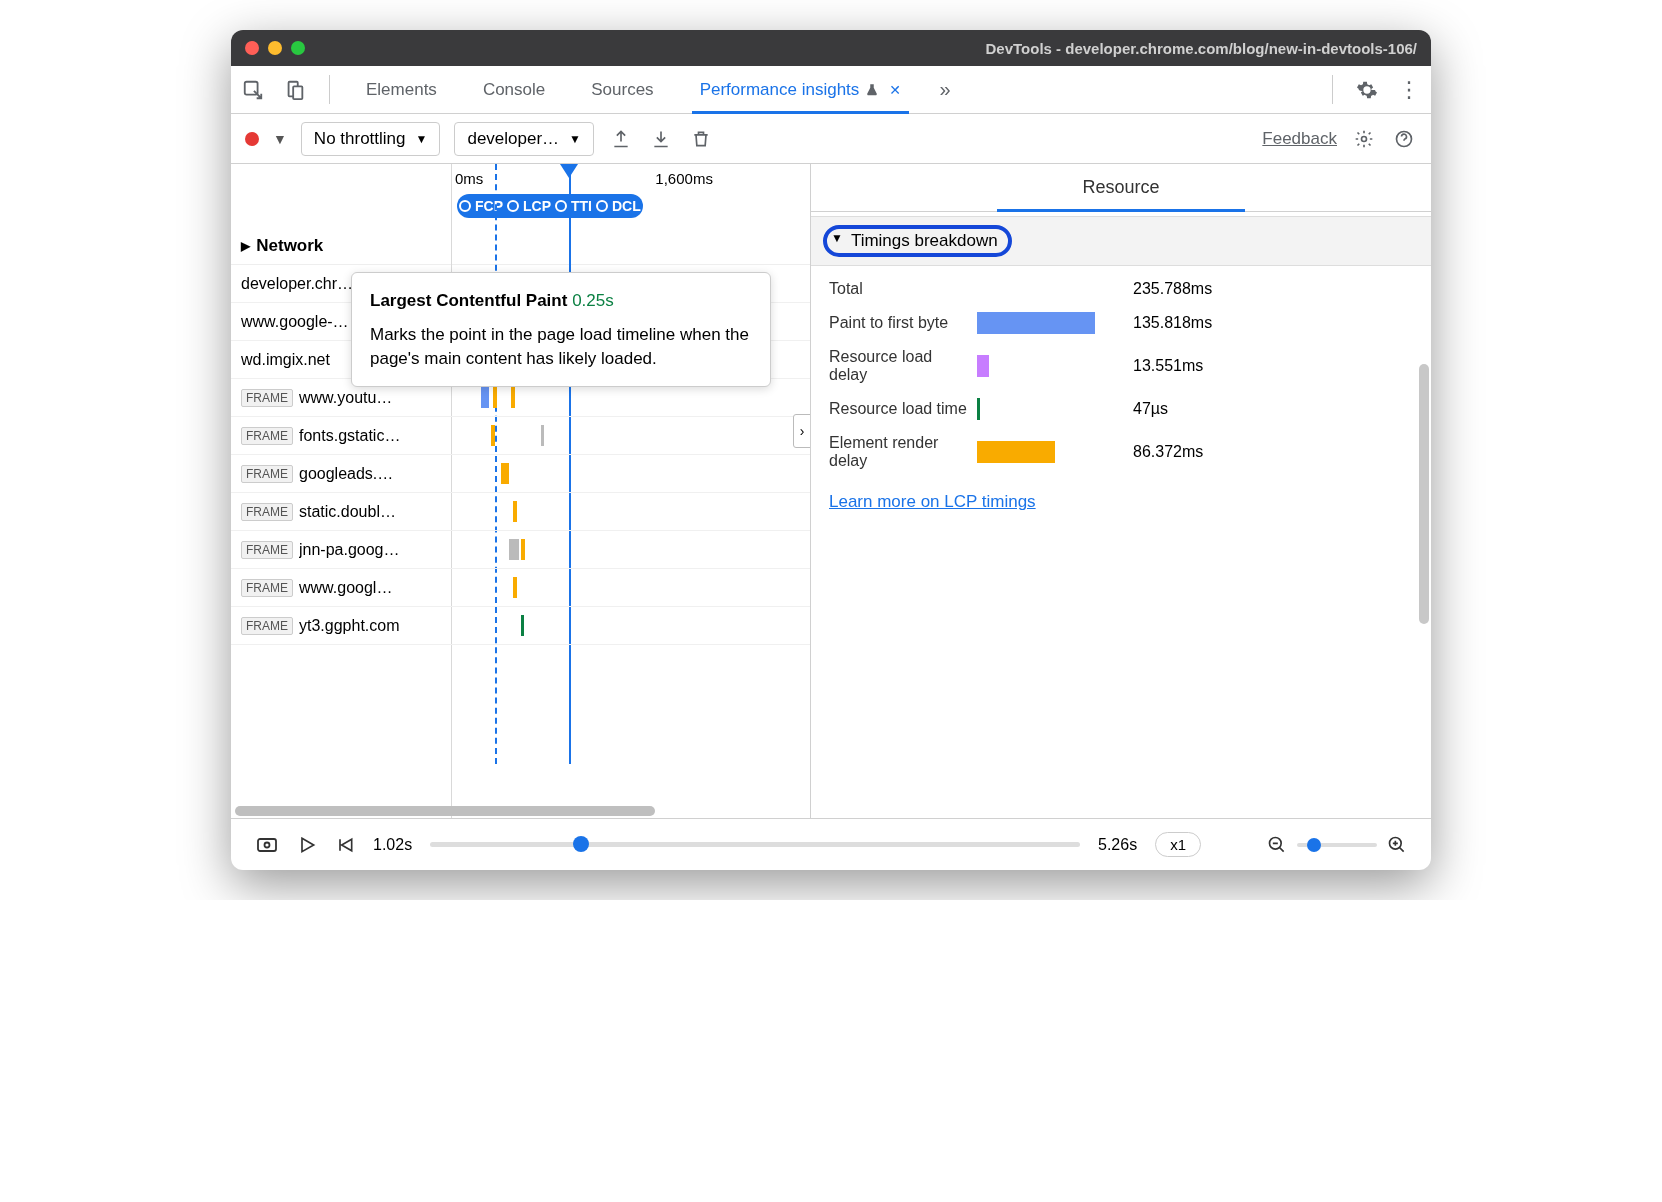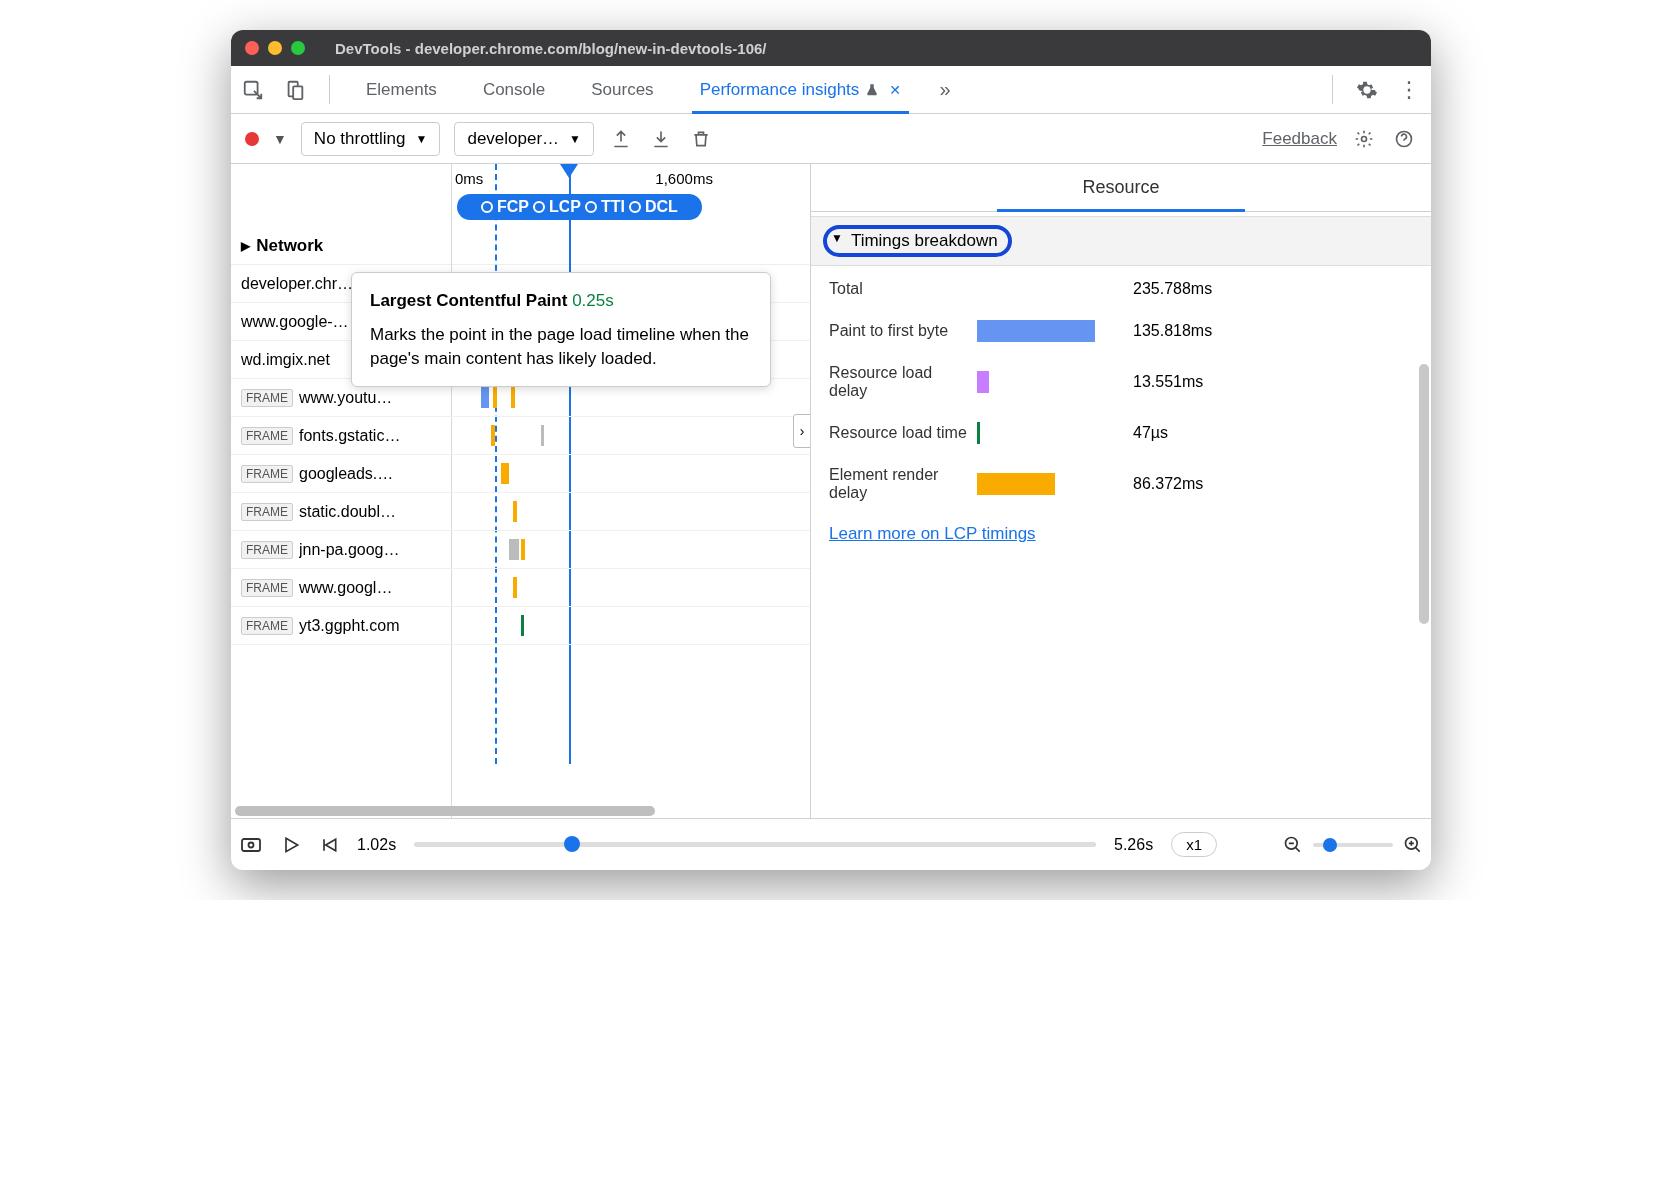--- a/index.html
+++ b/index.html
@@ -2,21 +2,21 @@
 <html><head>
 <meta charset="utf-8">
 <style>
 * { box-sizing: border-box; margin: 0; padding: 0; }
 body { font-family: -apple-system, "Helvetica Neue", Arial, sans-serif; background: #fff; }
 .window { width: 1200px; height: 840px; margin: 30px auto; border-radius: 12px; overflow: hidden; box-shadow: 0 15px 50px rgba(0,0,0,0.4); background: #fff; display: flex; flex-direction: column; position: relative; }
 .titlebar { background: #3a3a3c; height: 36px; display: flex; align-items: center; padding: 0 14px; color: #d0d0d0; font-size: 15px; position: relative; }
 .traffic { display: flex; gap: 9px; }
 .dot { width: 14px; height: 14px; border-radius: 50%; }
 .dot.r { background: #ff5f57; } .dot.y { background: #febc2e; } .dot.g { background: #28c840; }
-.titletext { flex: 1; text-align: left; font-weight: 600; margin-left: 30px; }
+.titletext { flex: 1; text-align: right; font-weight: 600; margin-left: 30px; }
 
 .tabstrip { display: flex; align-items: center; border-bottom: 1px solid #d0d0d0; height: 48px; padding: 0 8px; gap: 14px; }
 .tabstrip .isel { width: 28px; height: 28px; display:flex; align-items:center; justify-content:center; color:#5f6368; cursor:pointer; }
 .tabstrip .sepv { width:1px; height:60%; background:#ccc; margin:0 6px; }
 .tab { padding: 0 16px; font-size: 17px; color: #5f6368; height:100%; display:flex; align-items:center; position:relative; cursor:pointer; }
 .tab.active { color:#1a73e8; }
 .tab.active::after { content:""; position:absolute; bottom:-1px; left:8px; right:8px; height:3px; background:#1a73e8; }
 .tab .flask { margin-left:6px; }
 .tab .close { margin-left:10px; font-size:14px; }
 
@@ -28,21 +28,21 @@
 .tbicon { width:26px; height:26px; color:#5f6368; display:flex; align-items:center; justify-content:center; cursor:pointer; }
 .flexsp { flex:1; }
 .link { color:#5f6368; text-decoration:underline; font-size:17px; cursor:pointer; }
 
 .body { flex:1; display:flex; min-height:0; position:relative; }
 .left { width:580px; border-right:1px solid #d0d0d0; position:relative; overflow:hidden; }
 .right { flex:1; display:flex; flex-direction:column; overflow:hidden; }
 
 .tl-head { position:relative; height:64px; padding-left:220px; }
 .tl-labels { display:flex; font-size:15px; padding:6px 0 0 4px; gap:60px; }
-.pill { position:absolute; left:226px; top:30px; background:#1a73e8; color:#fff; border-radius:14px; padding:4px 24px; font-size:16px; font-weight:600; display:flex; align-items:center; gap:4px; }
+.pill { position:absolute; left:226px; top:30px; background:#1a73e8; color:#fff; border-radius:14px; padding:4px 2px; font-size:14px; font-weight:600; display:flex; align-items:center; gap:4px; }
 .pill .o { width:12px; height:12px; border:2px solid #fff; border-radius:50%; display:inline-block; }
 .marker { position:absolute; top:0; left:338px; }
 .marker .head { width:0;height:0;border-left:9px solid transparent;border-right:9px solid transparent;border-top:14px solid #1a73e8; margin-left:-9px; }
 .marker::after { content:""; position:absolute; top:0; left:0; width:2px; height:600px; background:#1a73e8; }
 .tl-head::before { content:""; position:absolute; left:220px; top:0; bottom:-600px; width:1px; background:#d9d9d9; }
 .dash { position:absolute; top:0; left:264px; width:0; height:600px; border-left:2px dashed #1a73e8; }
 
 .section { padding:8px 10px; font-weight:700; font-size:17px; display:flex; align-items:center; border-bottom:1px solid #eee; }
 .section .tri { margin-right:6px; font-size:12px; }
 .rows { position:relative; }
@@ -60,28 +60,28 @@
 
 .rtabs { display:flex; border-bottom:1px solid #d0d0d0; height:48px; }
 .rtab { flex:1; text-align:center; font-size:18px; display:flex; align-items:center; justify-content:center; color:#333; position:relative; cursor:pointer; }
 .rtab.active::after { content:""; position:absolute; bottom:-1px; left:30%; right:30%; height:3px; background:#1a73e8; }
 
 .detail-sec { padding:4px 0; }
 .ds-head { display:flex; align-items:center; padding:8px 12px; font-size:17px; background:#f3f3f3; border-top:1px solid #ddd; border-bottom:1px solid #ddd; }
 .ds-head .tri { margin-right:8px; font-size:12px; }
 .highlight { border:4px solid #1447d8; border-radius:16px; display:inline-flex; padding:2px 10px 2px 4px; }
 
-.dgrid { display:grid; grid-template-columns:140px 140px auto; gap:22px 8px; padding:14px 18px; font-size:16px; align-items:center; }
+.dgrid { display:grid; grid-template-columns:140px 140px auto; gap:14px 8px; padding:14px 18px; font-size:16px; align-items:center; }
 .dlabel { color:#333; }
 .barcell { display:flex; align-items:center; }
 .barblock { height:22px; }
 .dval { padding-left:8px; }
 .learnlink { color:#1a73e8; text-decoration:underline; padding:8px 18px; font-size:17px; cursor:pointer; display:inline-block; }
 
-.footer { height:52px; border-top:1px solid #d0d0d0; display:flex; align-items:center; padding:0 8px; gap:18px; }
+.footer { height:52px; border-top:1px solid #d0d0d0; display:flex; align-items:center; padding:0 24px; gap:18px; }
 .fbtn { color:#333; cursor:pointer; }
 .slider { flex:1; display:flex; align-items:center; }
 .track { flex:1; height:5px; background:#ddd; border-radius:3px; position:relative; }
 .thumb { position:absolute; top:-6px; width:16px; height:16px; border-radius:50%; background:#1a73e8; }
 .speed { border:1px solid #ccc; border-radius:14px; padding:3px 14px; font-size:15px; }
 .zoom { display:flex; align-items:center; gap:10px; }
 .ztrack { width:80px; height:4px; background:#ddd; border-radius:2px; position:relative; }
 .zthumb { position:absolute; top:-5px; left:10px; width:14px; height:14px; border-radius:50%; background:#1a73e8; }
 
 .scrollbar-v { position:absolute; right:2px; top:200px; width:10px; height:260px; background:#c8c8c8; border-radius:5px; }

